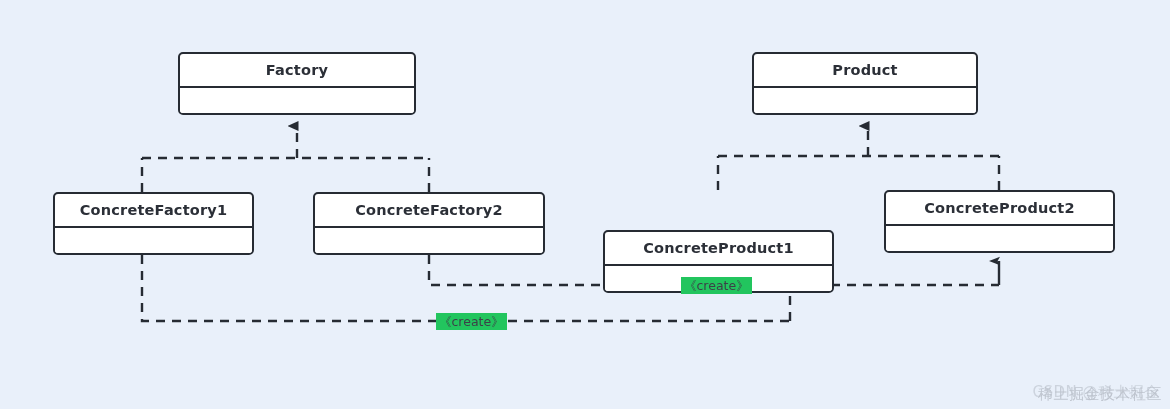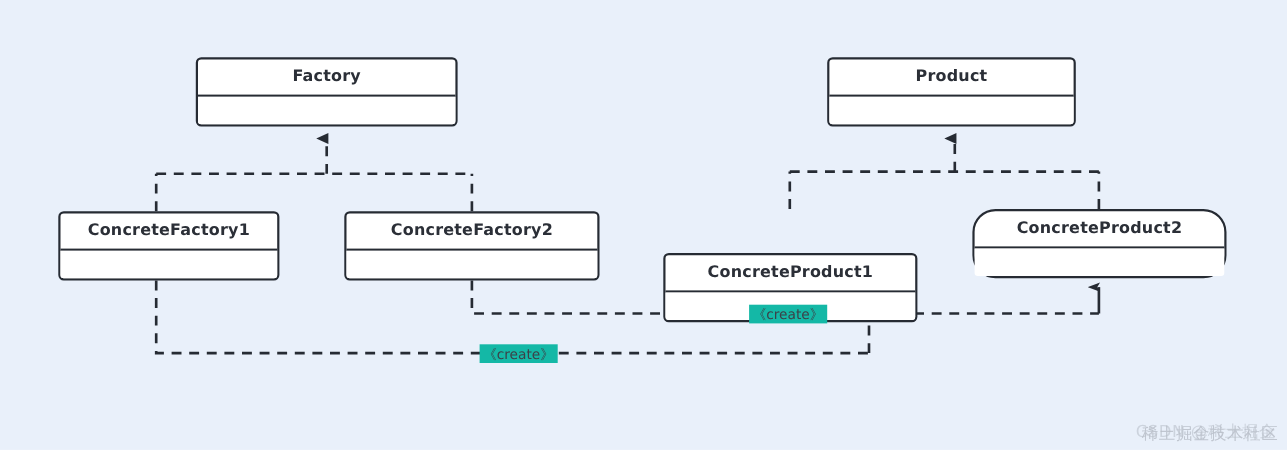--- a/index.html
+++ b/index.html
@@ -49,21 +49,21 @@
     overflow: hidden;
   }
   .uml-class .body-compartment {
     flex: 1 1 auto;
     background: #ffffff;
     border-bottom-left-radius: 3px;
     border-bottom-right-radius: 3px;
   }
   .edge-label {
     position: absolute;
-    background: #14b8a6;
+    background: #22c55e;
     color: #3c4148;
     font-size: 12.5px;
     line-height: 15px;
     padding: 1px 3px;
     white-space: nowrap;
     z-index: 6;
     font-family: "DejaVu Sans", "Liberation Sans", sans-serif;
   }
   #watermark {
     position: absolute;
@@ -158,21 +158,21 @@
   <div class="uml-class" style="left:313px; top:192px; width:232px; height:63px;">
     <div class="name-compartment">ConcreteFactory2</div>
     <div class="body-compartment"></div>
   </div>
 
   <div class="uml-class" style="left:603px; top:190px; width:231px; height:63px;margin-top:40px;">
     <div class="name-compartment">ConcreteProduct1</div>
     <div class="body-compartment"></div>
   </div>
 
-  <div class="uml-class" style="left:884px; top:190px; width:231px; height:63px;border-radius:21px;">
+  <div class="uml-class" style="left:884px; top:190px; width:231px; height:63px;">
     <div class="name-compartment">ConcreteProduct2</div>
     <div class="body-compartment"></div>
   </div>
 
   <div class="edge-label" style="left:681px; top:277px;">《create》</div>
 
   <div class="edge-label" style="left:436px; top:313px;">《create》</div>
 
   <div id="watermark">
     <span class="wm-text wm-back">CSDN @稀土掘金</span>

